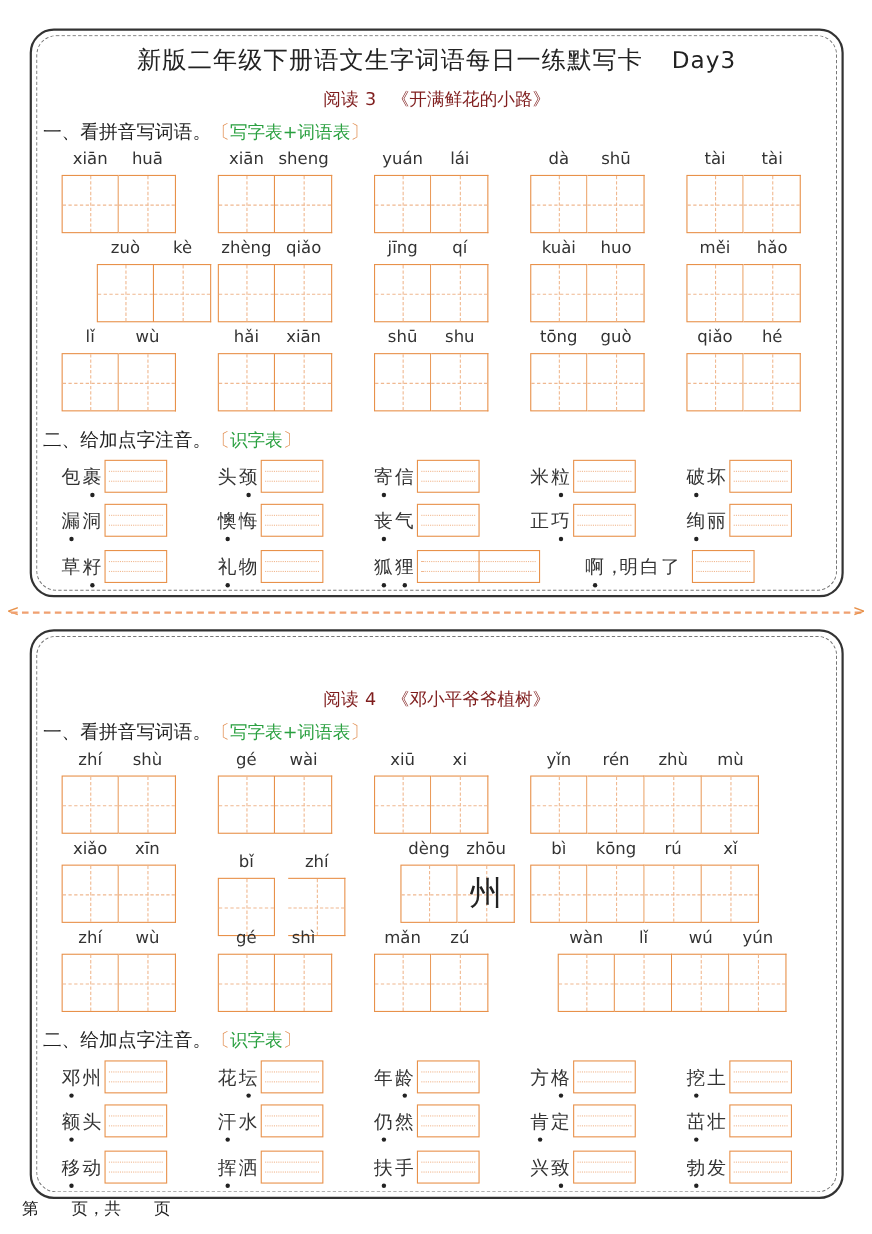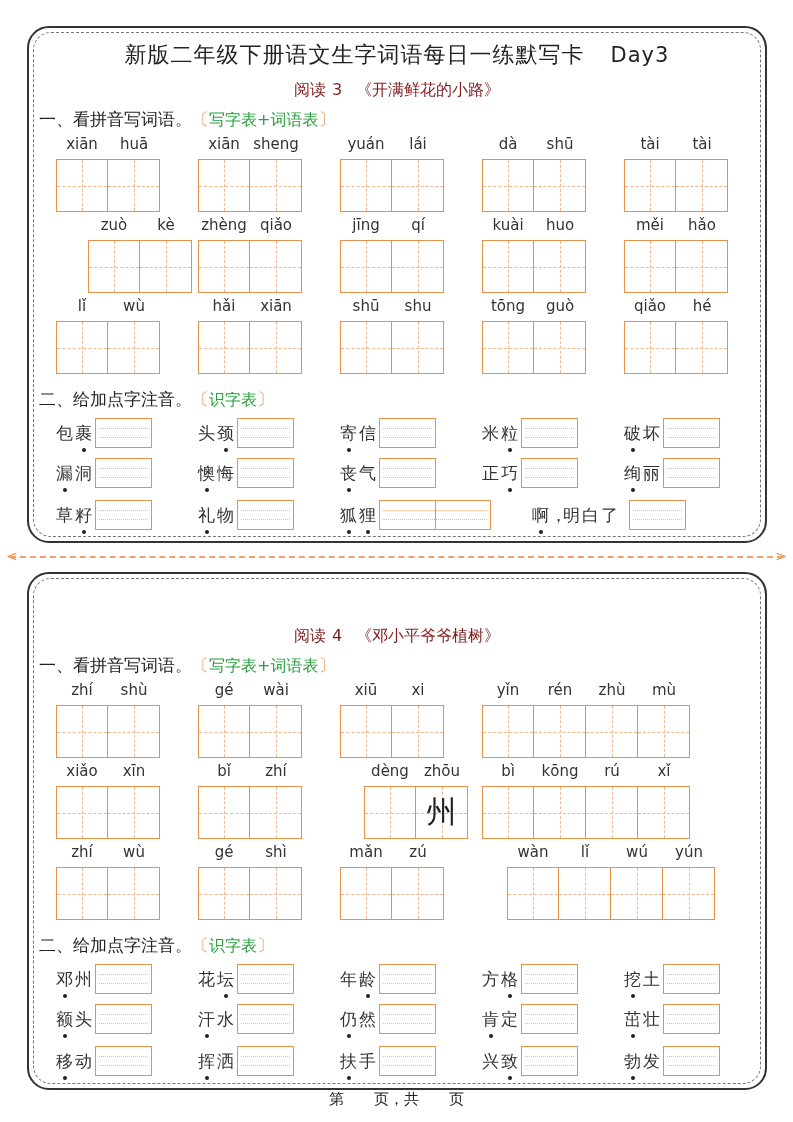--- a/index.html
+++ b/index.html
@@ -26,21 +26,21 @@
   .ch { position: relative; width: 19px; text-align: center; }
   .ch.dot::after { content: ""; position: absolute; left: 50%; bottom: -7px; width: 4px; height: 4px; margin-left: -2px; background: #222; border-radius: 50%; }
   .sep { width: 8px; }
   .abox { width: 57px; height: 30px; border: 1.5px solid #e8914a; position: relative; margin-left: 2px; background: #fff; }
   .abox.wide { width: 112px; }
   .abox::before { content: ""; position: absolute; left: 3px; right: 3px; top: 9px; border-top: 1px dotted #f0b890; }
   .abox::after { content: ""; position: absolute; left: 3px; right: 3px; top: 18px; border-top: 1px dotted #f0b890; }
   .abox.wide .mid { position: absolute; left: 55px; top: 0; bottom: 0; border-left: 1.5px solid #e8914a; }
   .divider { position: absolute; left: 10px; right: 10px; top: 556px; height: 2px; border-top: 2px dashed #f0a070; }
   .arrow { position: absolute; top: 548px; font-size: 14px; color: #e8914a; font-family: "DejaVu Sans", sans-serif; }
-  .footer { position: absolute; top: 1090px; left: 0; width: 100%; text-align: center; font-size: 15px; color: #222; }
+  .footer { position: absolute; top: 1090px; left: 0; width: 100%; text-align: left; font-size: 15px; color: #222; padding-left: 20px; }
 </style>
 </head>
 <body>
 
 <div class="card" style="top:26px; height:517px;">
   <div class="card-inner"></div>
   <div class="title" style="top:12px;">
     <span>新版二年级下册语文生字词语每日一练默写卡</span><span class="day">Day3</span>
   </div>
   <div class="subtitle" style="top:52px;">
@@ -376,21 +376,21 @@
       <div class="group" style="left: 27px; top: 212px;">
         <div class="cellwrap">
           <div class="py">xiǎo</div>
           <div class="cell"></div>
         </div>
         <div class="cellwrap">
           <div class="py">xīn</div>
           <div class="cell"></div>
         </div>
       </div>
-      <div class="group" style="left: 169px; top: 212px;">
+      <div class="group" style="left: 169px; top: 224px; gap: 12px;">
         <div class="cellwrap">
           <div class="py">bǐ</div>
           <div class="cell"></div>
         </div>
         <div class="cellwrap">
           <div class="py">zhí</div>
           <div class="cell"></div>
         </div>
       </div>
       <div class="group" style="left: 311px; top: 212px; padding-left: 24px;">

